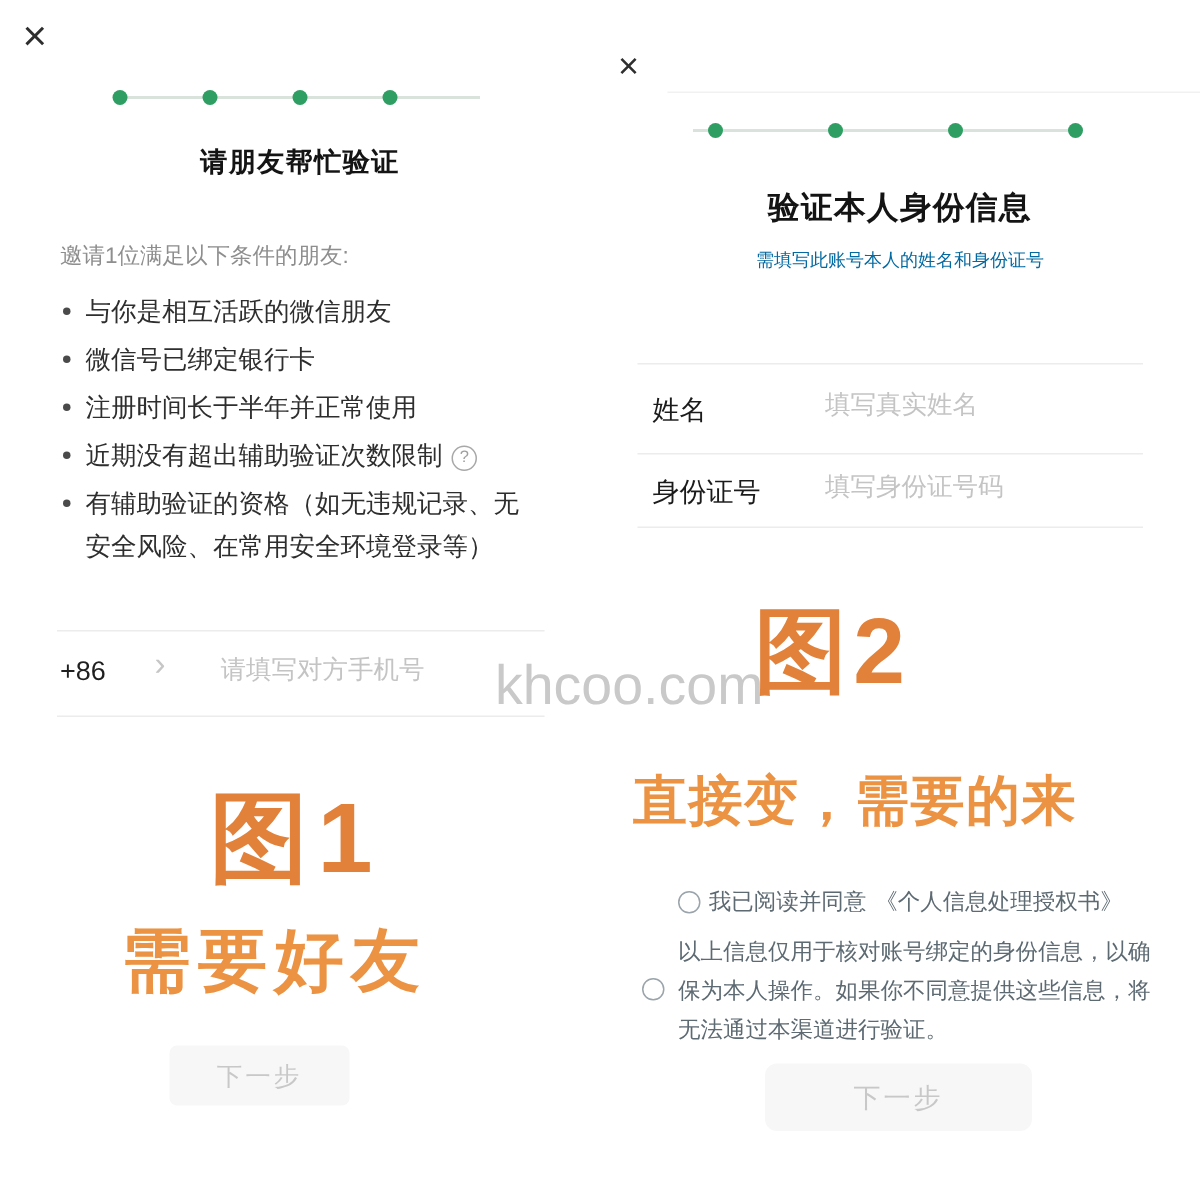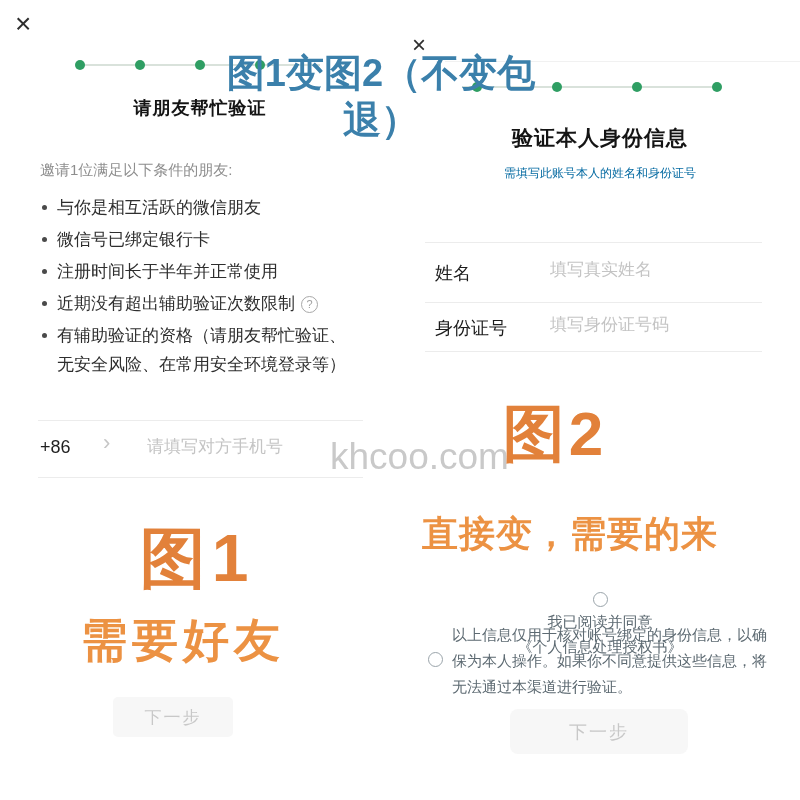--- a/index.html
+++ b/index.html
@@ -43,21 +43,21 @@
   .text-input::placeholder{color:#c4c4c4;}
   .phone-input{position:absolute;left:145px;top:430px;width:205px;height:32px;}
 
   
   .form-label{position:absolute;font-size:18px;color:#1b1b1b;}
   .name-input{position:absolute;left:548px;top:254px;width:212px;height:30px;}
   .id-input{position:absolute;left:548px;top:309px;width:212px;height:30px;}
 
   
   .agree-line1{position:absolute;left:400px;top:592px;width:400px;display:flex;
-               justify-content:center;align-items:center;gap:6px;font-size:15px;color:#5d6a72;flex-direction:column;}
+               justify-content:center;align-items:center;gap:6px;font-size:15px;color:#5d6a72;}
   .radio{width:15px;height:15px;border:1.5px solid #9aa4aa;border-radius:50%;
          background:#fff;box-sizing:border-box;flex:0 0 auto;}
   .radio2{position:absolute;left:428px;top:652px;}
   .agree-para{position:absolute;left:452px;top:622px;width:324px;font-size:15px;
               line-height:26px;color:#5d6a72;text-align:left;}
   .agree-link{cursor:pointer;}
 
   
   .next-btn{position:absolute;background:#f7f7f7;color:#c8c8c8;display:flex;align-items:center;
             justify-content:center;letter-spacing:2px;border:none;}
@@ -102,21 +102,21 @@
     <div class="bullet">
       <span>微信号已绑定银行卡</span>
     </div>
     <div class="bullet">
       <span>注册时间长于半年并正常使用</span>
     </div>
     <div class="bullet">
       <span>近期没有超出辅助验证次数限制</span><span class="help-icon">?</span>
     </div>
     <div class="bullet">
-      <span>有辅助验证的资格（请朋友帮忙验证、无安全风险、在常用安全环境登录等）</span>
+      <span>有辅助验证的资格（如无违规记录、无安全风险、在常用安全环境登录等）</span>
     </div>
   </div>
 
   <div class="divider" style="left:38px;top:420px;width:325px;"></div>
   <span class="country-code">+86</span>
   <span class="chevron">›</span>
   <input class="text-input phone-input" placeholder="请填写对方手机号" style="">
   <div class="divider" style="left:38px;top:477px;width:325px;"></div>
 
   <button class="next-btn btn-left">下一步</button>
@@ -144,24 +144,20 @@
   <div class="agree-line1">
     <span class="radio"></span>
     <span>我已阅读并同意</span>
     <span class="agree-link">《个人信息处理授权书》</span>
   </div>
   <span class="radio radio2"></span>
   <div class="agree-para">以上信息仅用于核对账号绑定的身份信息，以确保为本人操作。如果你不同意提供这些信息，将无法通过本渠道进行验证。</div>
 
   <button class="next-btn btn-right">下一步</button>
 
-  <div class="note-blue">
-    <div>图1变图2（不变包</div>
-    <div>退）</div>
-  </div>
 
   <div class="watermark">khcoo.com</div>
 
   <div class="fig-label fig1-label">图1</div>
   <div class="fig-caption fig1-caption">需要好友</div>
 
   <div class="fig-label fig2-label">图2</div>
   <div class="fig-caption fig2-caption">直接变，需要的来</div>
 
 </div>

